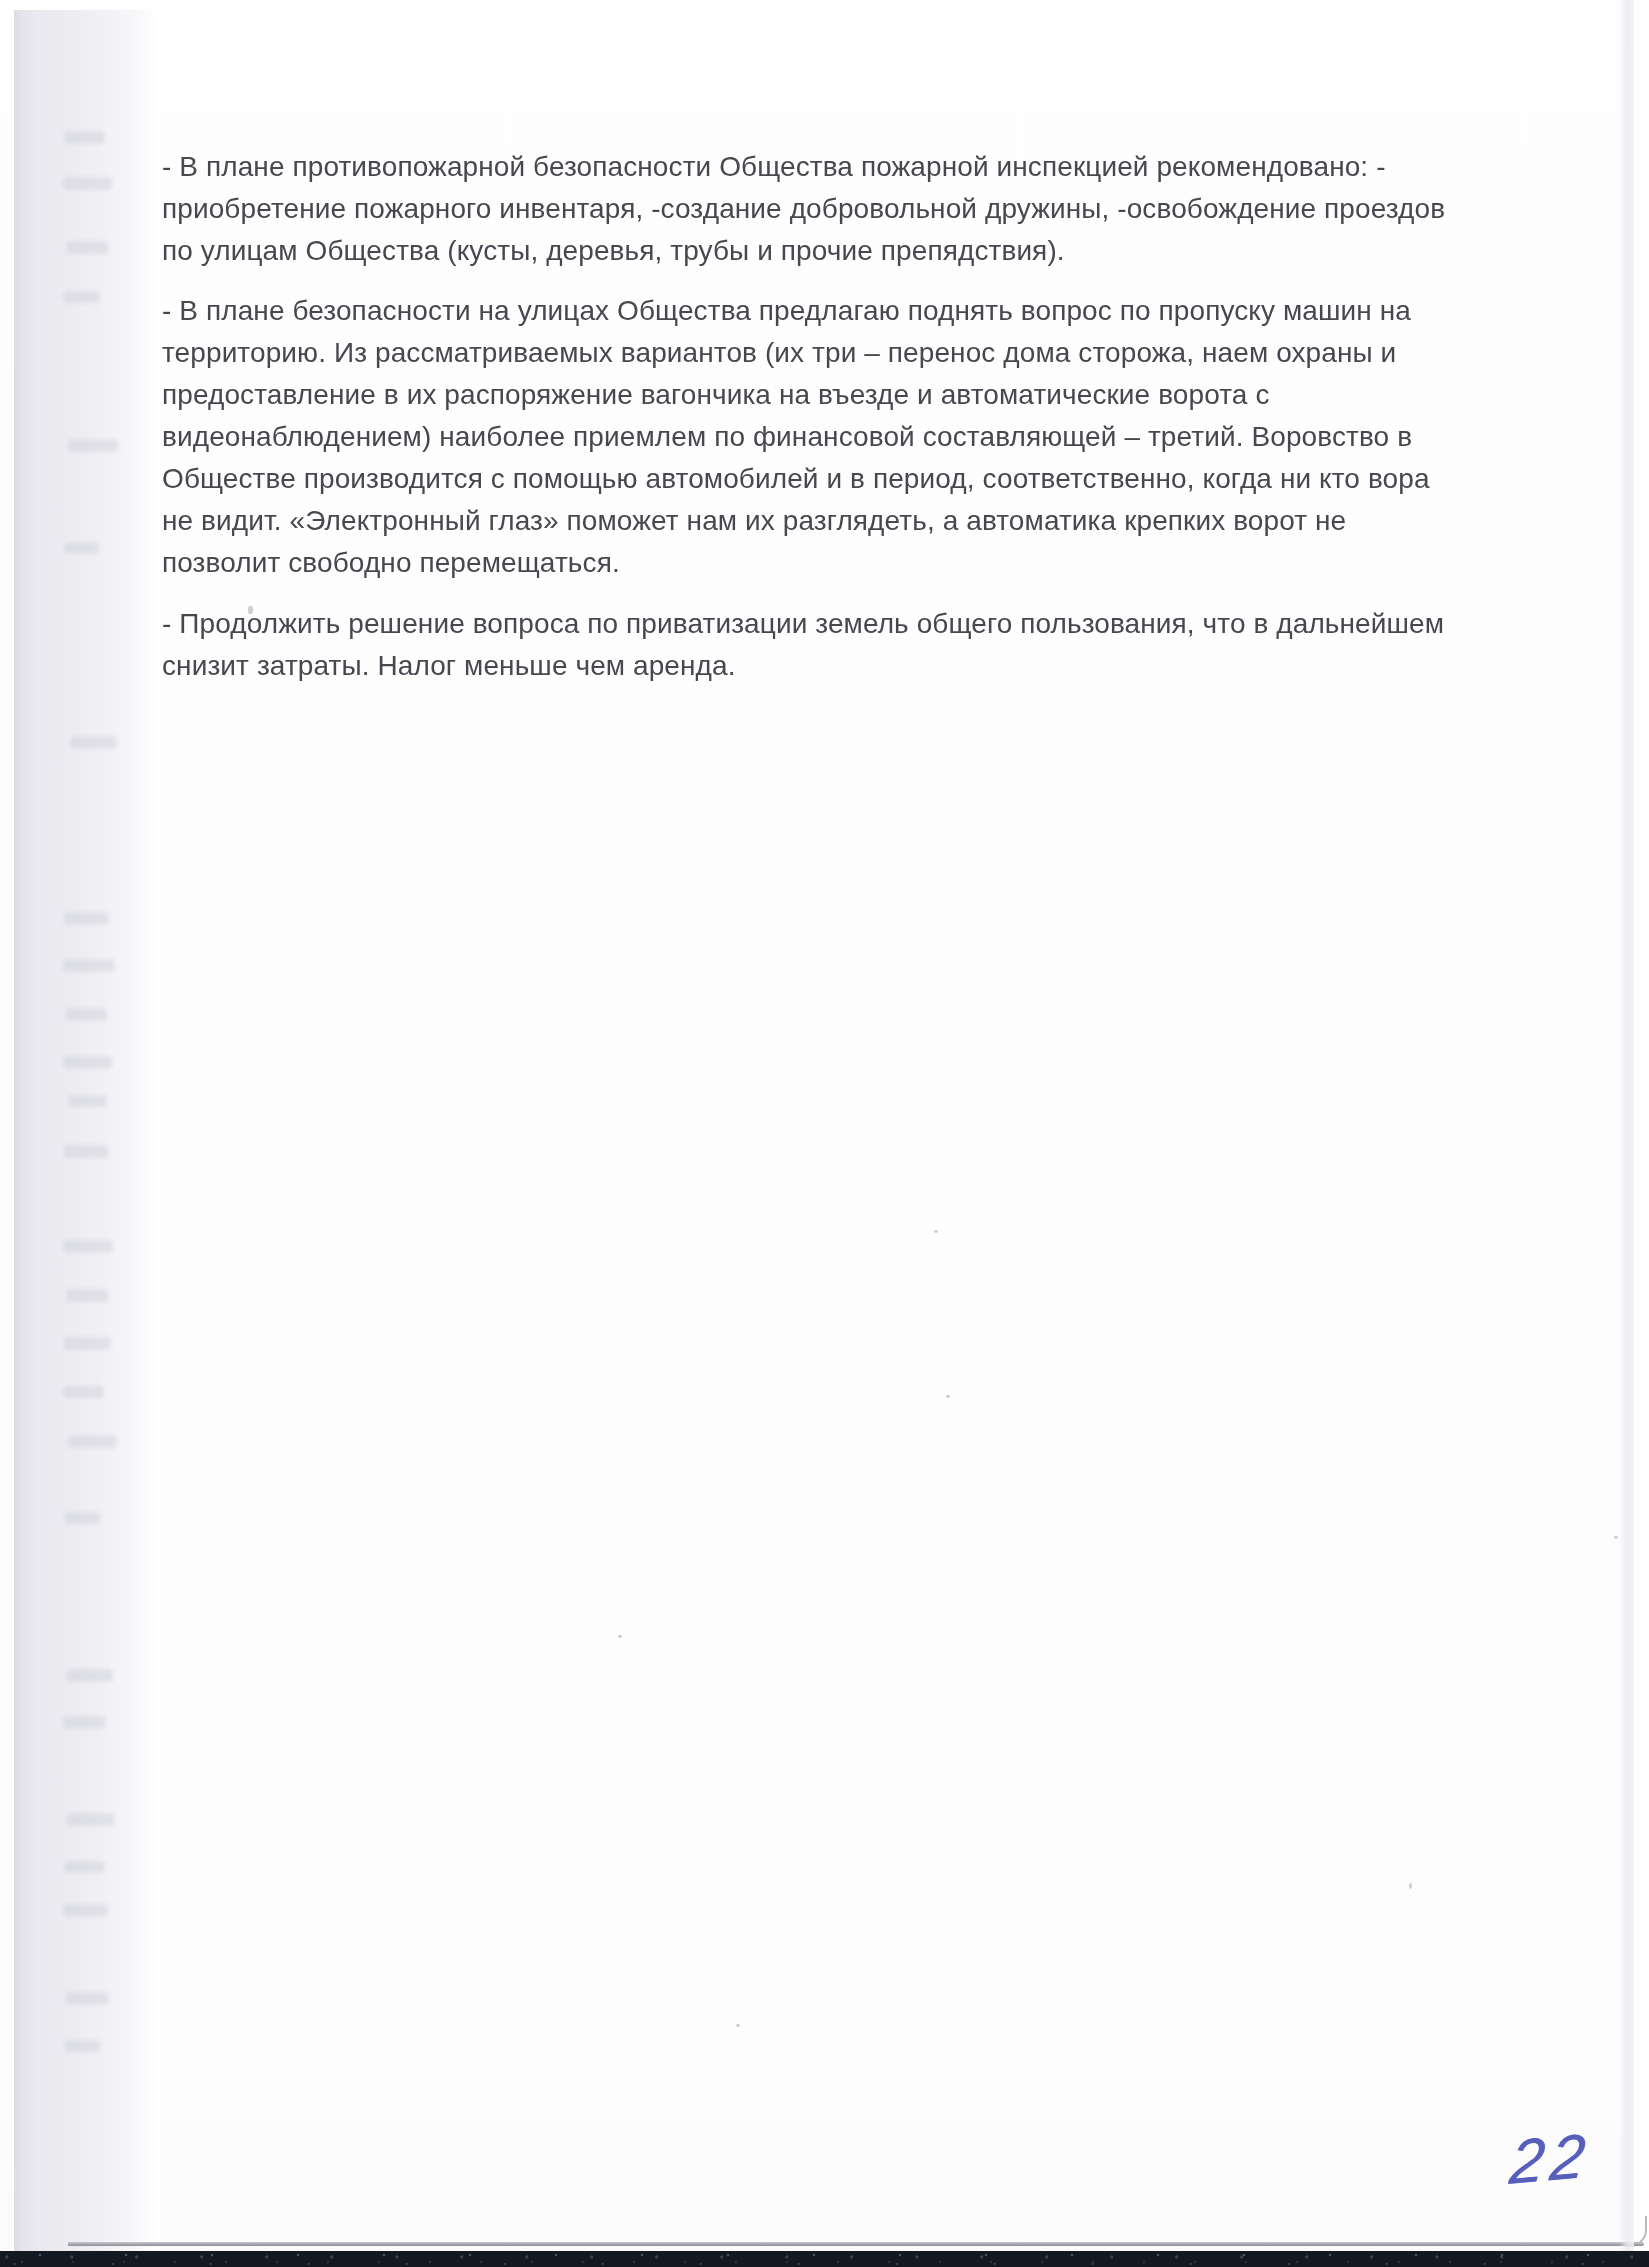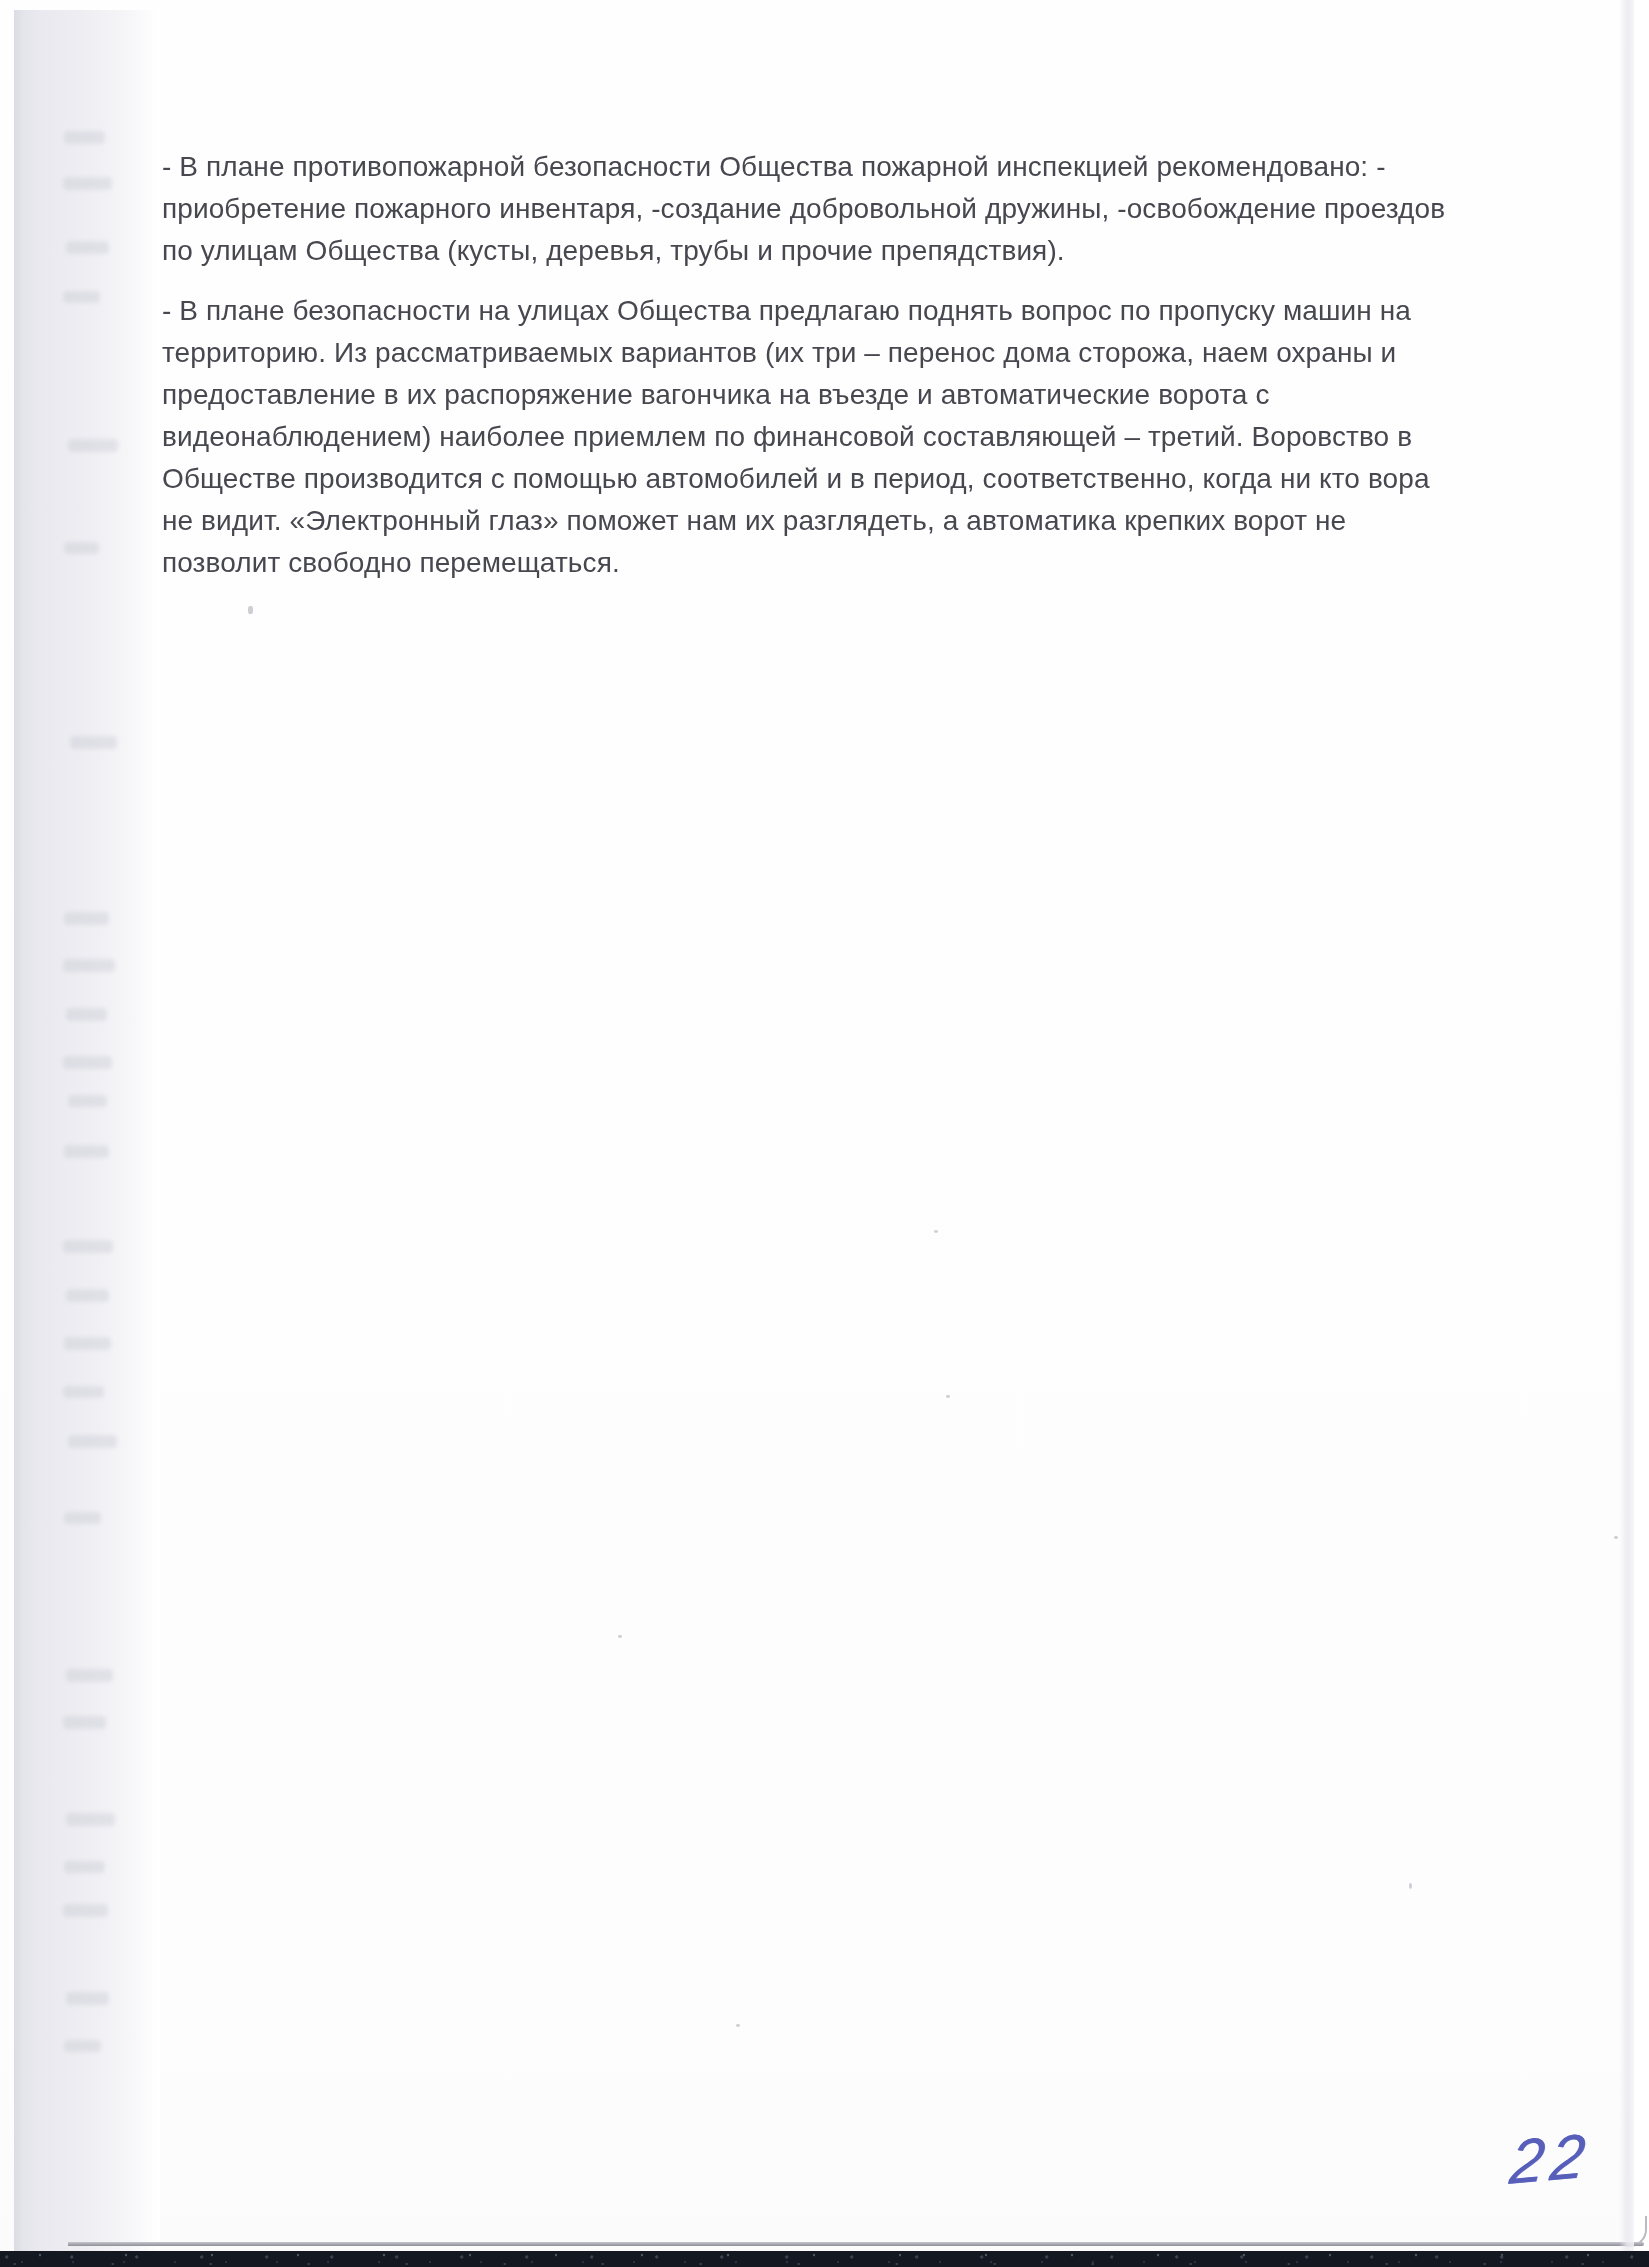--- a/index.html
+++ b/index.html
@@ -155,20 +155,21 @@
     <div class="ghost" style="left:52px; top:1803px; width:49px; height:13.6px;"></div>
     <div class="ghost" style="left:50px; top:1851px; width:41px; height:12.6px;"></div>
     <div class="ghost" style="left:49px; top:1894px; width:45px; height:13.6px;"></div>
     <div class="ghost" style="left:52px; top:1982px; width:43px; height:13.6px;"></div>
     <div class="ghost" style="left:50px; top:2030px; width:37px; height:12.6px;"></div>
   </div>
 
   <div class="doc-text">
     <p>- В плане противопожарной безопасности Общества пожарной инспекцией рекомендовано: - приобретение пожарного инвентаря, -создание добровольной дружины, -освобождение проездов по улицам Общества (кусты, деревья, трубы и прочие препядствия).</p>
     <p>- В плане безопасности на улицах Общества предлагаю поднять вопрос по пропуску машин на территорию. Из рассматриваемых вариантов (их три – перенос дома сторожа, наем охраны и предоставление в их распоряжение вагончика на въезде и автоматические ворота с видеонаблюдением) наиболее приемлем по финансовой составляющей – третий. Воровство в Обществе производится с помощью автомобилей и в период, соответственно, когда ни кто вора не видит. «Электронный глаз» поможет нам их разглядеть, а  автоматика крепких ворот не позволит свободно перемещаться.</p>
+    <p>- Продолжить решение вопроса по приватизации земель общего пользования, что в дальнейшем снизит затраты. Налог меньше чем аренда.</p>
   </div>
 
   <div class="speck" style="left:248px;  top:606px;  width:4.9px; height:7.8px; border-radius:40%;"></div>
   <div class="speck" style="left:934px;  top:1230px;"></div>
   <div class="speck" style="left:618px;  top:1635px;"></div>
   <div class="speck" style="left:946px;  top:1395px;"></div>
   <div class="speck" style="left:1614px; top:1536px;"></div>
   <div class="speck" style="left:1409px; top:1883px; width:2.9px; height:5.8px;"></div>
   <div class="speck" style="left:736px;  top:2024px;"></div>
 

